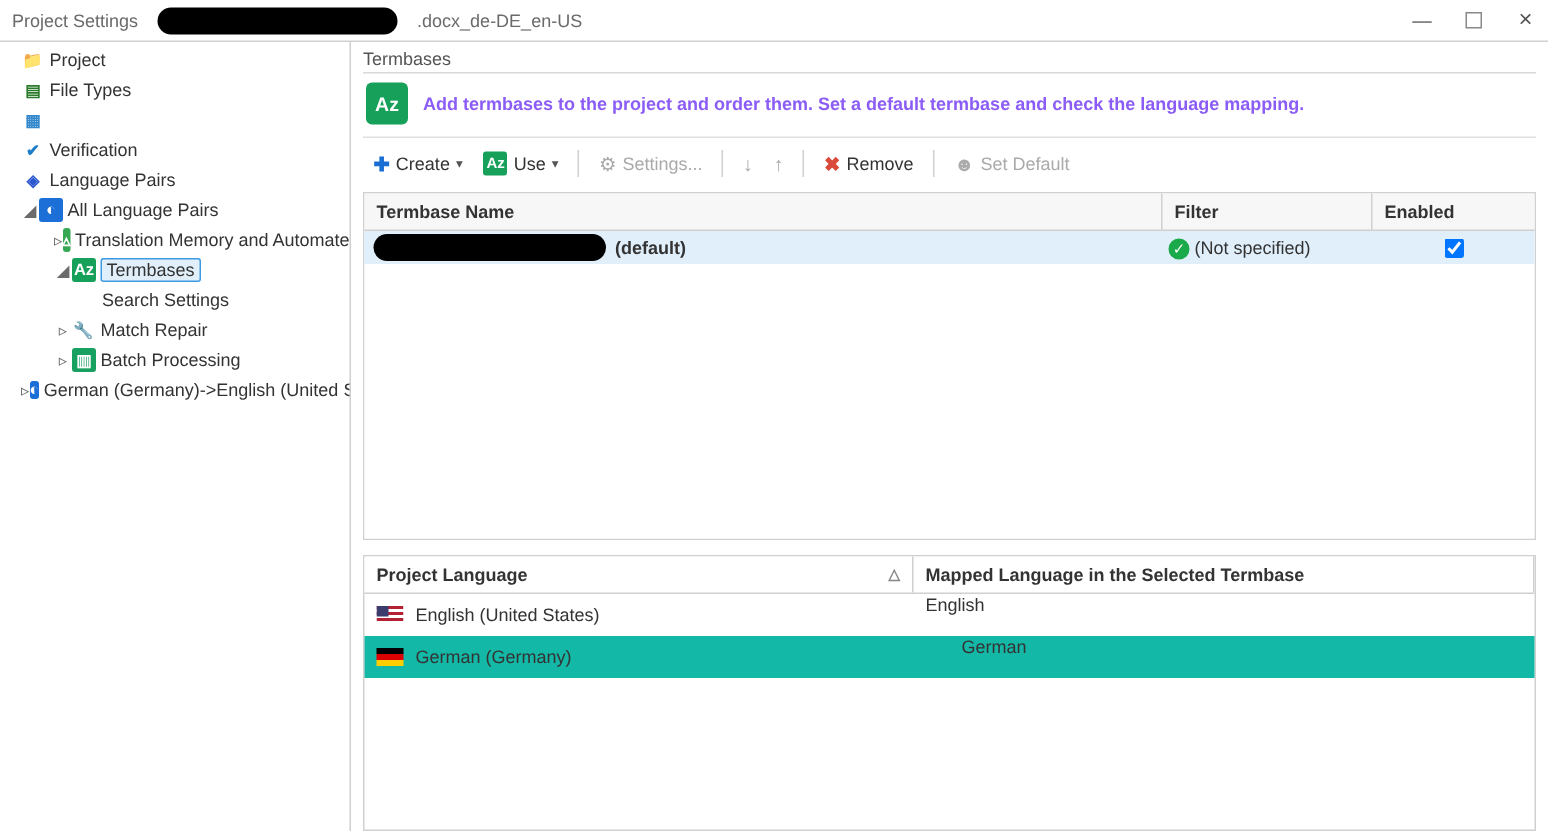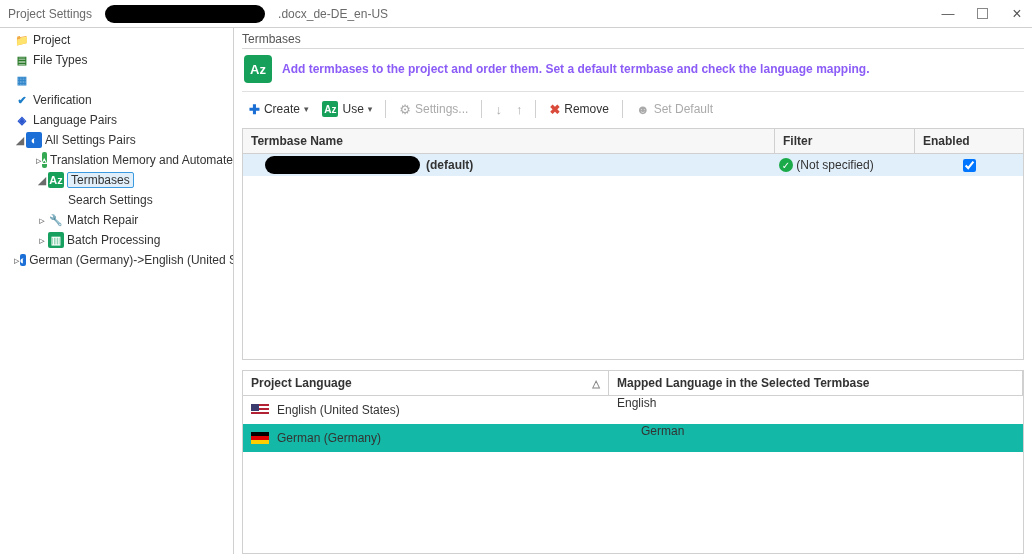--- a/index.html
+++ b/index.html
@@ -52,21 +52,21 @@
   .ico.arrow { color:#aaa;}
   .ico.tb2 { width:16px;height:16px;background:#17a05a;color:#fff;display:inline-flex;align-items:center;justify-content:center;border-radius:2px;font-size:10px;font-weight:bold;}
 
   .table { border:1px solid #d0d0d0; margin:0 8px; flex:0 0 232px; display:flex; flex-direction:column;}
   .thead { display:flex; background:#f7f7f7; border-bottom:1px solid #d0d0d0;}
   .th { padding:5px 8px; font-weight:600; border-right:1px solid #d0d0d0;}
   .th:last-child{border-right:none;}
   .th.name{flex:1;} .th.filter{width:140px;} .th.enabled{width:108px; text-align:left;}
   .tbody{flex:1; background:#fff;}
   .trow{display:flex; align-items:center; height:22px; background:#e1effa;}
-  .td.name{flex:1; display:flex; align-items:center; padding-left:22px; gap:4px;}
+  .td.name{flex:1; display:flex; align-items:center; padding-left:6px; gap:4px;}
   .td.filter{width:140px; padding-left:4px;}
   .td.enabled{width:108px; text-align:center;}
   .check-ico{width:14px;height:14px;border-radius:50%;background:#1aaa4a;color:#fff;display:inline-flex;align-items:center;justify-content:center;font-size:10px;}
   input[type=checkbox]{transform:scale(1);}
 
   .table2 { border:1px solid #d0d0d0; margin:10px 8px 0 8px; flex:1; display:flex; flex-direction:column;}
   .thead2 { display:flex; background:#fff; border-bottom:1px solid #d0d0d0;}
   .th2 { padding:5px 8px; font-weight:600; border-right:1px solid #d0d0d0;}
   .th2.pl { flex:0 0 366px; display:flex; align-items:center; justify-content:space-between;}
   .th2.ml { flex:1;}
@@ -131,21 +131,21 @@
           <div class="node">
             <span class="expander"></span>
             <span class="ticon lang">◈</span>
             <span class="label">Language Pairs</span>
           </div>
         </li>
       <li class="l1">
           <div class="node">
             <span class="expander">◢</span>
             <span class="ticon allpair">◐</span>
-            <span class="label">All Settings Pairs</span>
+            <span class="label">All Language Pairs</span>
           </div>
         </li>
       <li class="l2">
           <div class="node">
             <span class="expander">▹</span>
             <span class="ticon tm">▵</span>
             <span class="label">Translation Memory and Automate</span>
           </div>
         </li>
       <li class="l2">

